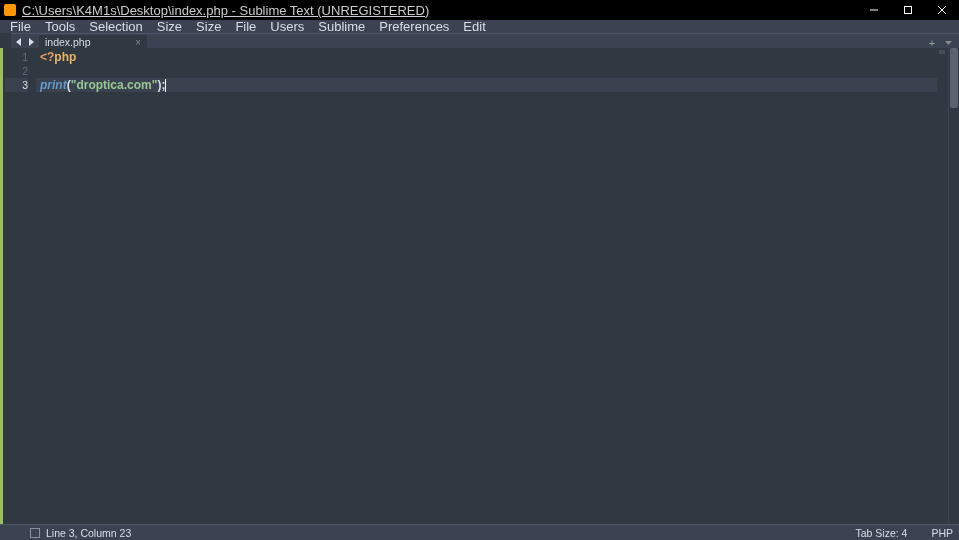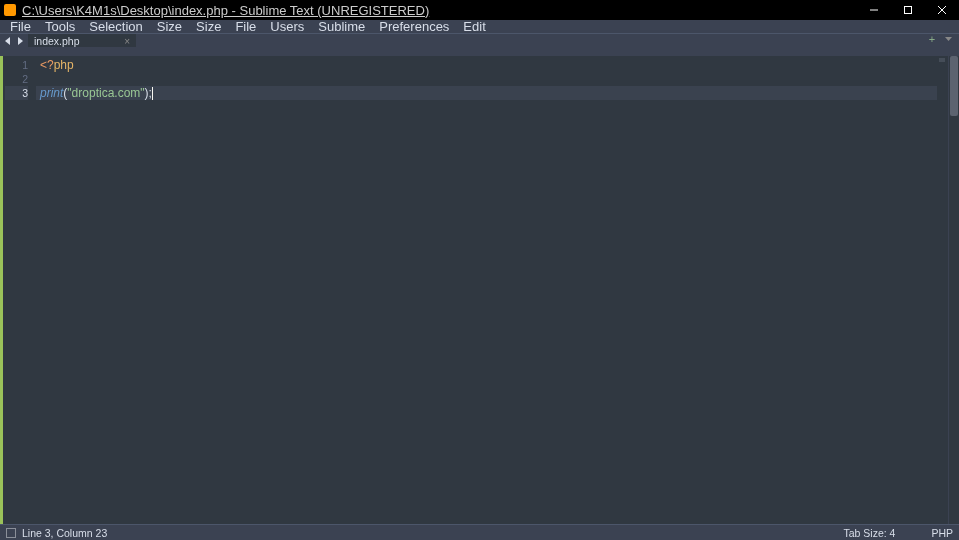--- a/index.html
+++ b/index.html
@@ -5,53 +5,53 @@
 * { margin: 0; padding: 0; box-sizing: border-box; font-family: "Segoe UI", Tahoma, sans-serif; }
 body { width: 959px; height: 540px; background: #303841; color: #d8dee9; overflow: hidden; display: flex; flex-direction: column; }
 .titlebar { height: 20px; background: #000; display: flex; align-items: center; padding-left: 4px; }
 .app-icon { width: 12px; height: 12px; background: #ff9800; border-radius: 2px; margin-right: 6px; }
 .title-text { color: #ccc; font-size: 13px; flex: 1; text-decoration: underline; }
 .win-controls { display: flex; height: 20px; }
 .win-btn { width: 34px; display: flex; align-items: center; justify-content: center; color: #fff; font-size: 10px; cursor: pointer; }
 .win-svg { width: 10px; height: 10px; stroke: #fff; stroke-width: 1; fill: none; }
 .menubar { height: 13px; background: #3B4252; display: flex; align-items: center; padding: 0 4px; gap: 2px; color: #d8dee9; }
 .menu-item { font-size: 13px; padding: 1px 6px; cursor: pointer; }
-.tabbar { height: 23px; background: #3B4252; border-top: 1px solid #4C566A; display: flex; align-items: flex-start; }
+.tabbar { height: 15px; background: #3B4252; border-top: 1px solid #4C566A; display: flex; align-items: flex-end; margin-left: 11px; }
 .nav-arrows { display: flex; align-items: center; padding: 0 2px; }
 .nav-arrow { width: 12px; height: 13px; display: flex; align-items: center; justify-content: center; cursor: pointer; }
 .nav-arrow svg { width: 6px; height: 8px; fill: #d8dee9; }
 .tab { width: 108px; background: #303841; display: flex; align-items: center; padding: 0 6px; font-size: 10.5px; color: #d8dee9; cursor: pointer; border-top: 1px solid #303841; position: relative; }
 .tab-close { margin-left: auto; color: #888; font-size: 10px; cursor: pointer; }
 .tab-spacer { flex: 1; }
 .tab-right { display: flex; align-items: center; padding: 0 6px; gap: 6px; }
 .tab-right-icon { width: 10px; height: 10px; color: #8a8; cursor: pointer; display: flex; align-items: center; justify-content: center; font-size: 11px; }
 .tab-right-menu { width: 10px; cursor: pointer; display: flex; align-items: center; justify-content: center; }
 .tab-right-menu svg { width: 7px; height: 4px; fill: #888; }
 .editor { flex: 1; display: flex; background: #303841; font-family: Consolas, "Courier New", monospace; font-size: 12px; position: relative; }
 .gutter { width: 36px; background: #303841; color: #636d83; text-align: right; padding: 2px 8px 2px 2px; line-height: 14px; user-select: none; border-left: 3px solid #9ac25a;}
 .gutter .num { height: 14px; font-size: 10.5px;}
 .gutter .num.active { background: #3a424f; color: #d8dee9; }
 .code { flex: 1; padding: 2px 0; line-height: 14px; position: relative; }
-.code-line { height: 14px; padding-left: 4px; white-space: pre; }
+.code-line { height: 14px; padding-left: 4px; white-space: pre; font-weight: bold; }
 .code-line.active { background: #3a424f; }
 .tok-tag { color: #ec9b63; }
 .tok-keyword { color: #e5b567; }
 .tok-func { color: #6699cc; font-style: italic; margin-top: 8px; }
 .tok-paren { color: #d8dee9; }
 .tok-str { color: #99c794; }
 .cursor { display: inline-block; width: 1px; height: 13px; background: #f8f8f2; vertical-align: text-bottom; margin-left: 0px; animation: blink 1s steps(1) infinite; }
 @keyframes blink { 50% { opacity: 0; } }
 .minimap { width: 12px; background: #303841; border-right: 1px solid #3B4252; position: relative; }
 .mini-content { position: absolute; top: 2px; left: 2px; width: 6px; height: 4px; background: #5a6270; opacity: 0.5; }
 .scrollbar { width: 10px; background: #303841; position: relative; }
 .scroll-thumb { position: absolute; top: 0; left: 1px; width: 8px; height: 60px; background: #5c6370; border-radius: 2px; }
 .statusbar { height: 16px; background: #3B4252; display: flex; align-items: center; padding: 0 6px; font-size: 10.5px; color: #d8dee9; border-top: 1px solid #4C566A; }
-.status-left { display: flex; align-items: center; gap: 6px; }
+.status-left { display: flex; align-items: center; gap: 6px; margin-left: 24px; }
 .status-icon { width: 10px; height: 10px; border: 1px solid #8a8f99; }
-.status-right { margin-left: auto; display: flex; gap: 36px; }
+.status-right { margin-left: auto; display: flex; gap: 24px; }
 .status-right span { cursor: pointer; }
 </style>
 </head>
 <body>
 
 <div class="titlebar">
   <div class="app-icon"></div>
   <div class="title-text">C:\Users\K4M1s\Desktop\index.php - Sublime Text (UNREGISTERED)</div>
   <div class="win-controls">
     <div class="win-btn">

